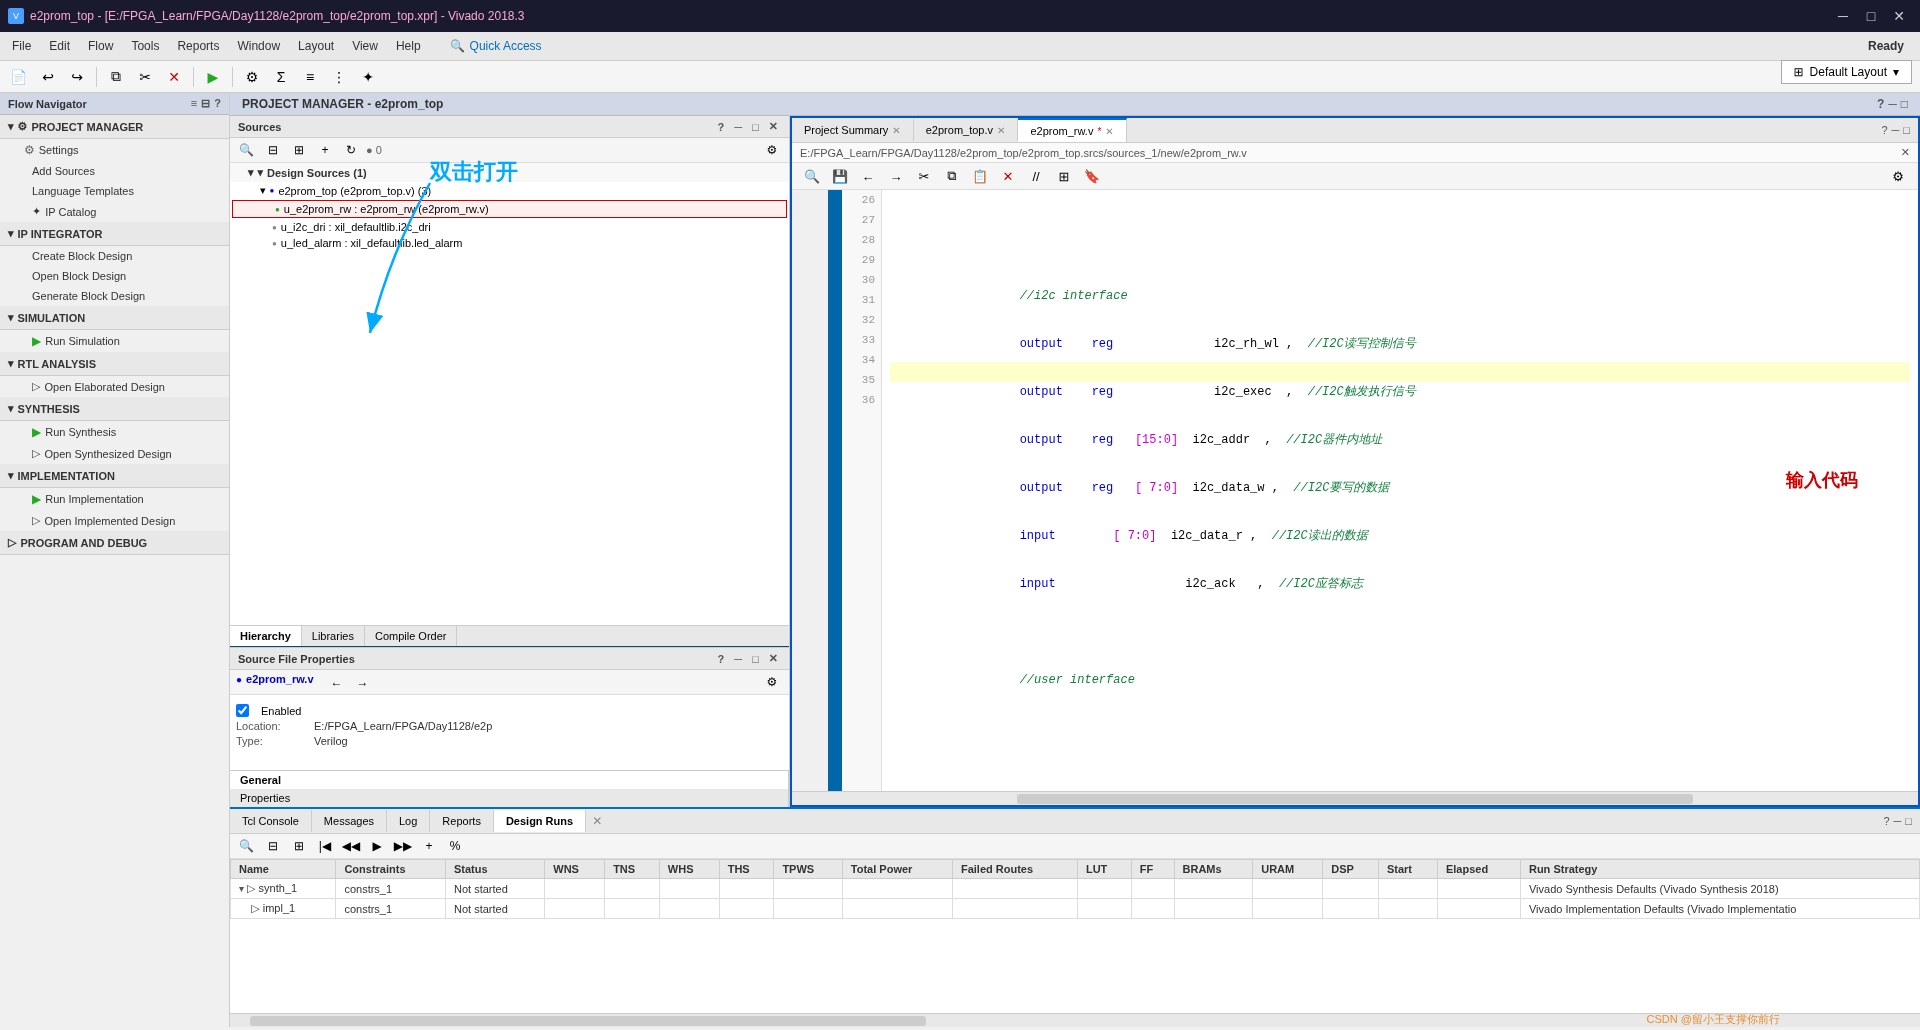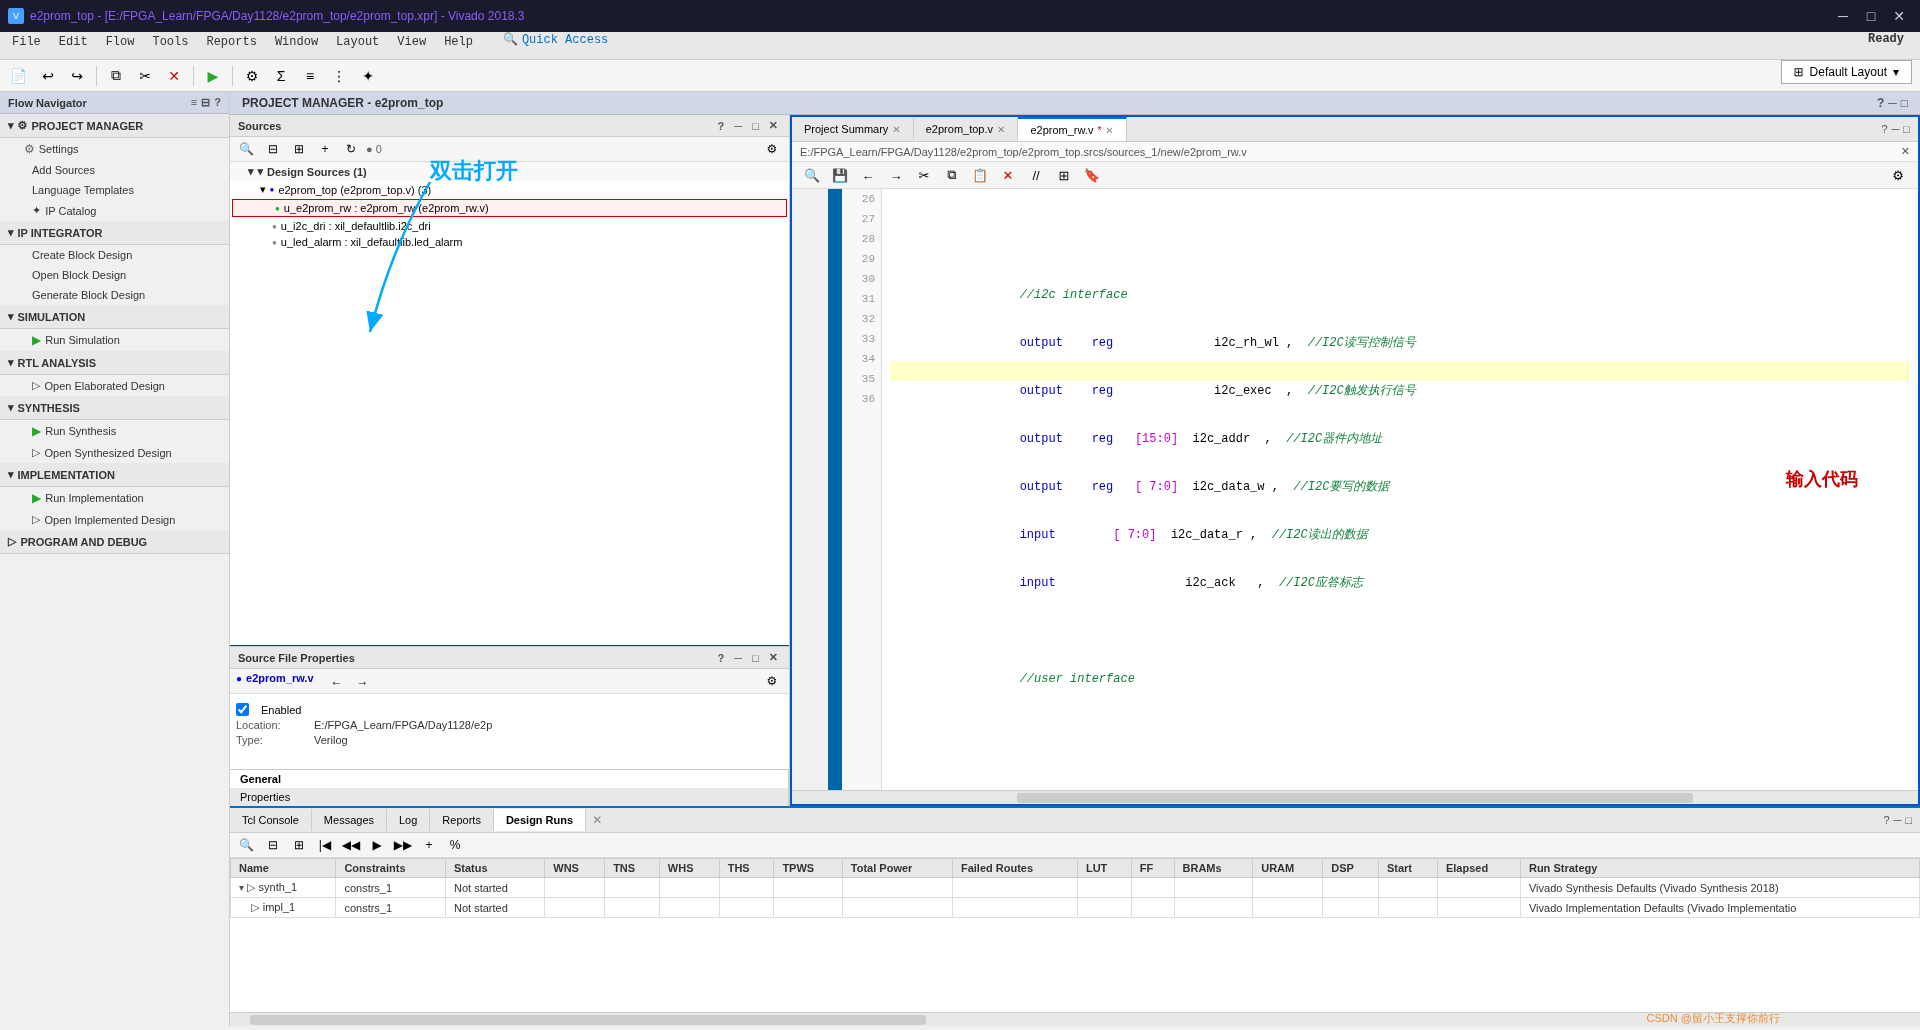--- a/index.html
+++ b/index.html
@@ -2,26 +2,26 @@
 <html><head>
   <meta charset="utf-8">
   <style>
     * { box-sizing: border-box; margin: 0; padding: 0; }
     body { font-family: 'Segoe UI', Tahoma, Geneva, Verdana, sans-serif; font-size: 12px; background: #f0f0f0; overflow: hidden; width: 1920px; height: 1030px; }
     
     
     .title-bar { height: 32px; background: #1a1a2e; display: flex; align-items: center; justify-content: space-between; padding: 0 8px; color: #ccc; font-size: 12px; }
     .title-bar-left { display: flex; align-items: center; gap: 6px; }
     .title-bar-icon { width: 16px; height: 16px; background: #4a9eff; border-radius: 2px; display: flex; align-items: center; justify-content: center; font-size: 9px; color: white; }
-    .title-bar-title { color: #8b5cf6; font-size: 12px; }
+    .title-bar-title { color: #f9a8d4; font-size: 12px; }
     .title-bar-controls { display: flex; gap: 2px; }
     .title-bar-btn { width: 26px; height: 20px; display: flex; align-items: center; justify-content: center; cursor: pointer; color: #ccc; font-size: 14px; }
 
     
-    .menu-bar { height: 28px; background: #e8e8e8; display: flex; align-items: flex-start; padding: 0 4px; border-bottom: 1px solid #ccc; gap: 2px; font-family: Liberation Mono, monospace; }
+    .menu-bar { height: 28px; background: #e8e8e8; display: flex; align-items: center; padding: 14px 4px; border-bottom: 1px solid #ccc; gap: 2px; }
     .menu-item { padding: 3px 8px; font-size: 12px; cursor: pointer; color: #333; }
     .quick-access-area { margin-left: 20px; display: flex; align-items: center; gap: 4px; }
     .quick-access-label { color: #0070c0; font-size: 12px; display: flex; align-items: center; gap: 4px; }
     .qa-search-icon { color: #555; }
     .ready-label { margin-left: auto; font-size: 12px; color: #333; font-weight: bold; padding-right: 12px; }
 
     
     .toolbar { height: 32px; background: #f5f5f5; border-bottom: 1px solid #ccc; display: flex; align-items: center; padding: 0 6px; gap: 3px; }
     .tb-btn { width: 26px; height: 24px; display: flex; align-items: center; justify-content: center; cursor: pointer; border: 1px solid transparent; border-radius: 2px; font-size: 14px; }
     .tb-sep { width: 1px; height: 20px; background: #ccc; margin: 0 3px; }
@@ -360,20 +360,25 @@
               <div class="tree-item tree-indent3">
                 <span style="color:#888;font-size:8px;">●</span>
                 <span>u_i2c_dri : xil_defaultlib.i2c_dri</span>
               </div>
               <div class="tree-item tree-indent3">
                 <span style="color:#888;font-size:8px;">●</span>
                 <span>u_led_alarm : xil_defaultlib.led_alarm</span>
               </div>
             </div>
           </div>
+          <div class="sources-tabs">
+            <div class="src-tab active">Hierarchy</div>
+            <div class="src-tab">Libraries</div>
+            <div class="src-tab">Compile Order</div>
+          </div>
         </div>
 
         <div class="sfp-panel">
           <div class="panel-header">
             <span class="panel-header-title">Source File Properties</span>
             <div class="panel-controls">
               <span class="panel-ctrl-btn">?</span>
               <span class="panel-ctrl-btn">─</span>
               <span class="panel-ctrl-btn">□</span>
               <span class="panel-ctrl-btn">✕</span>

